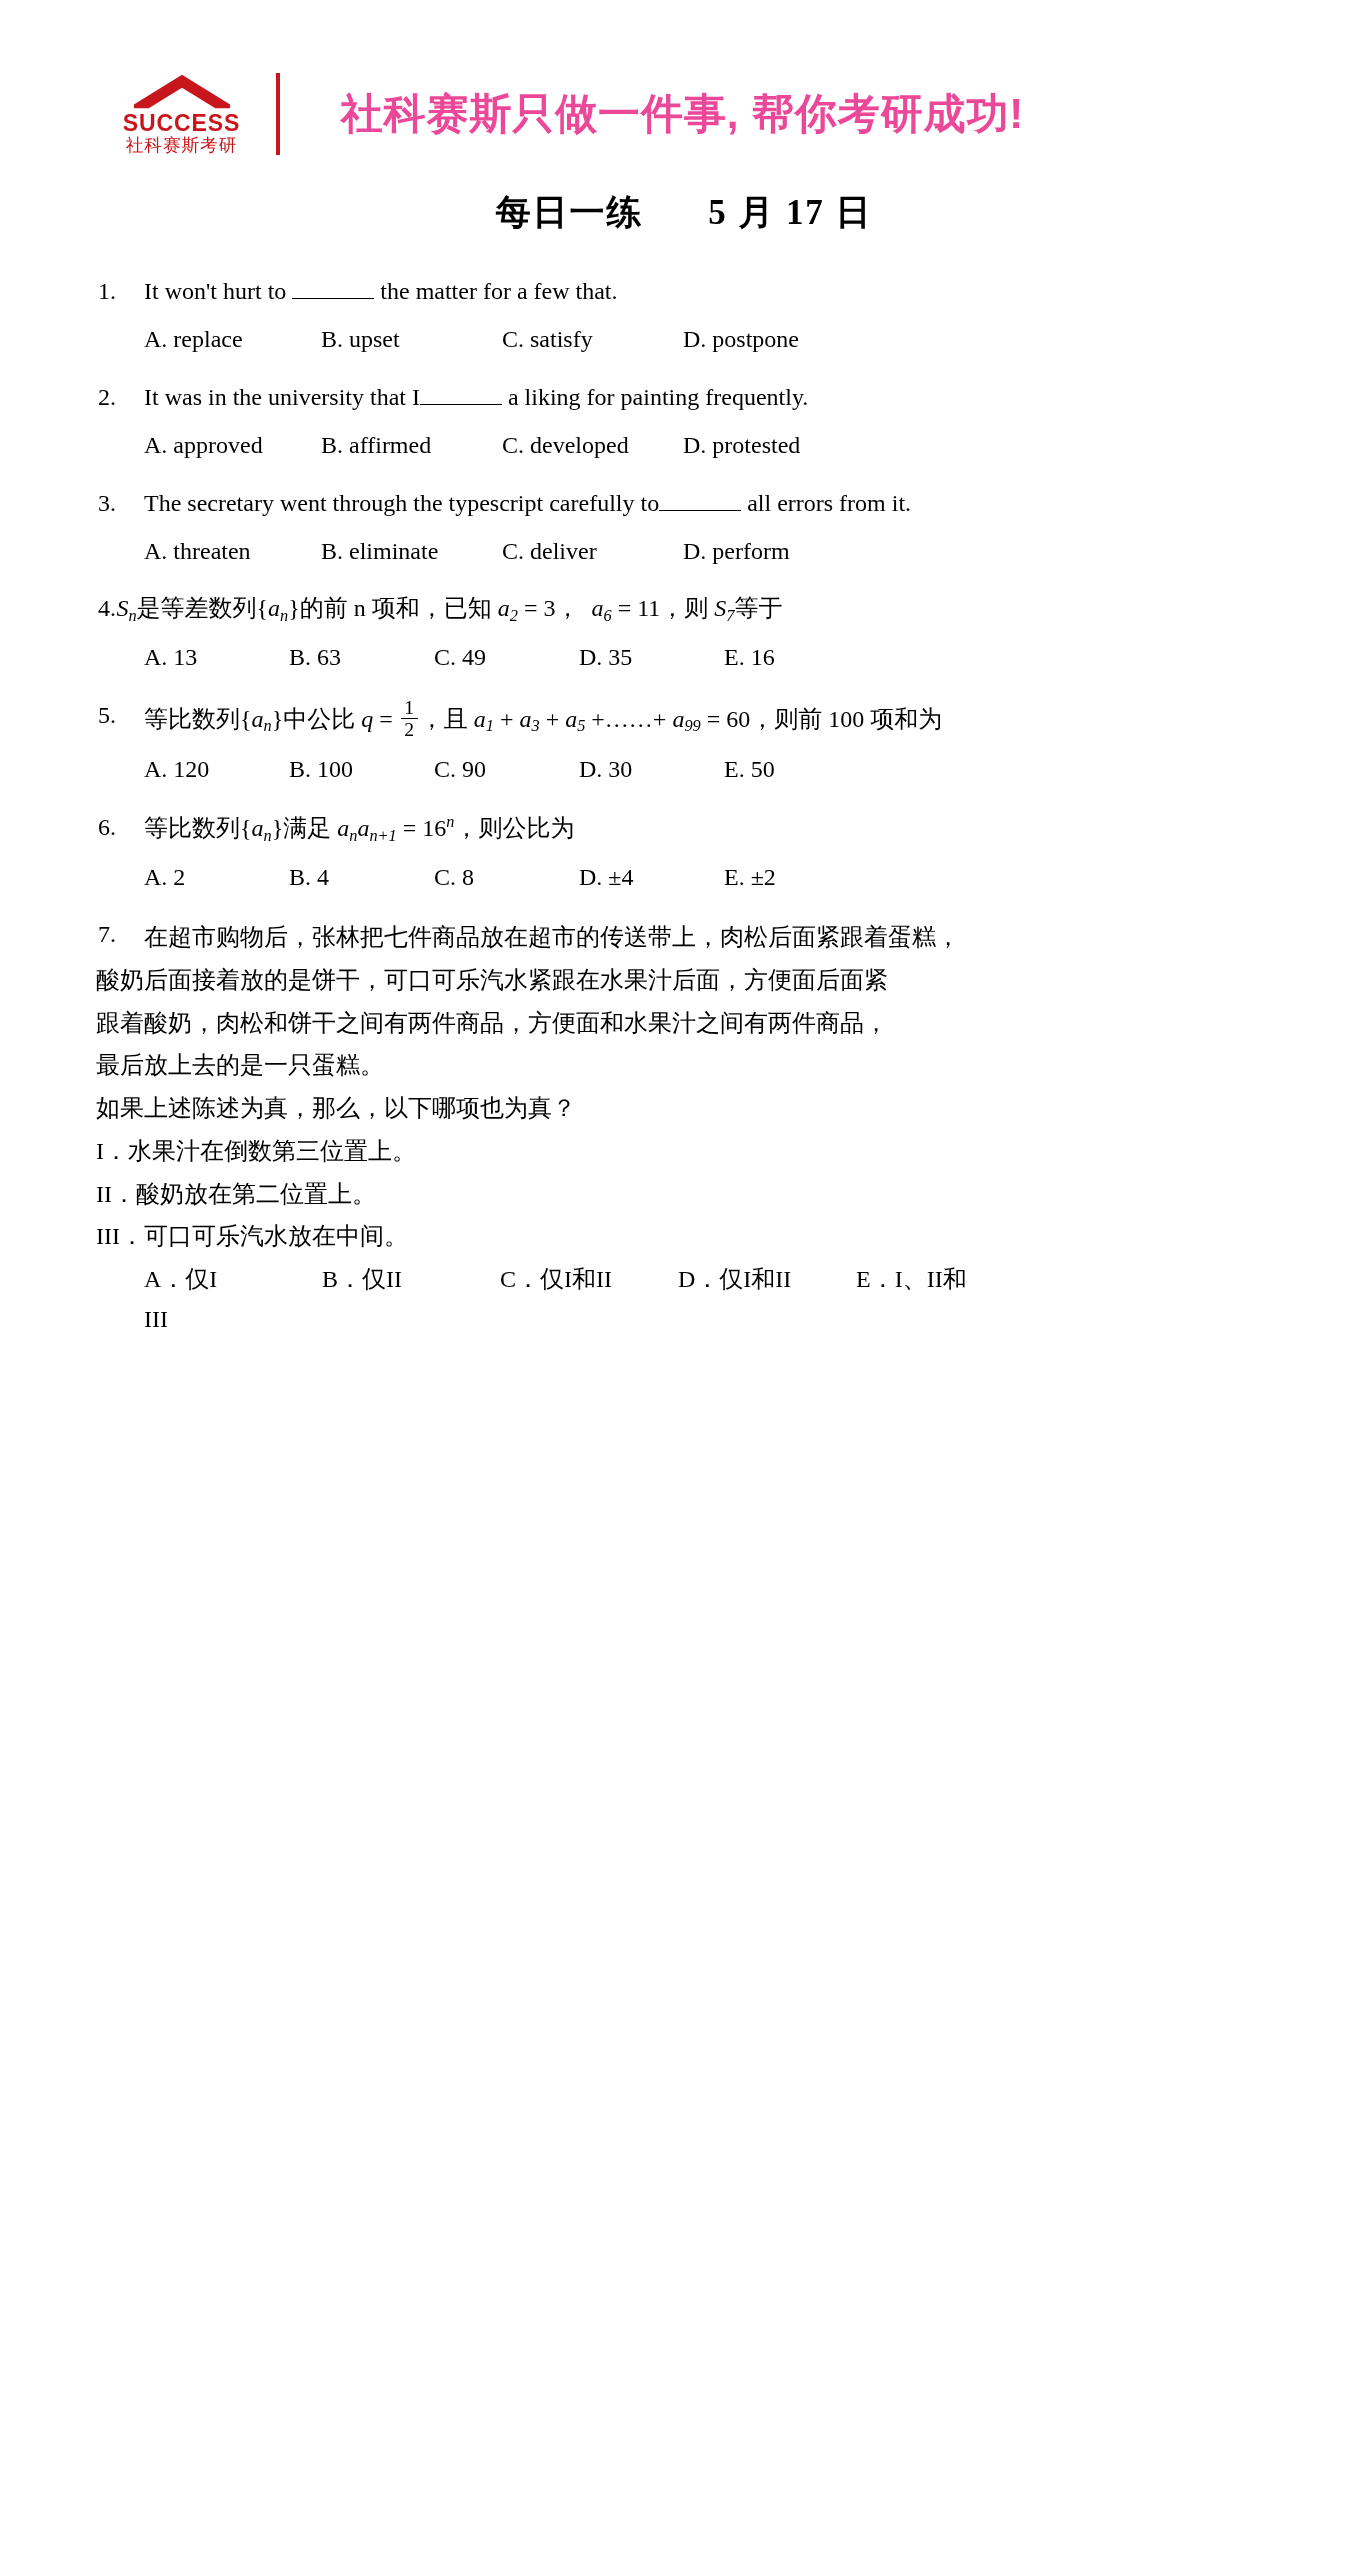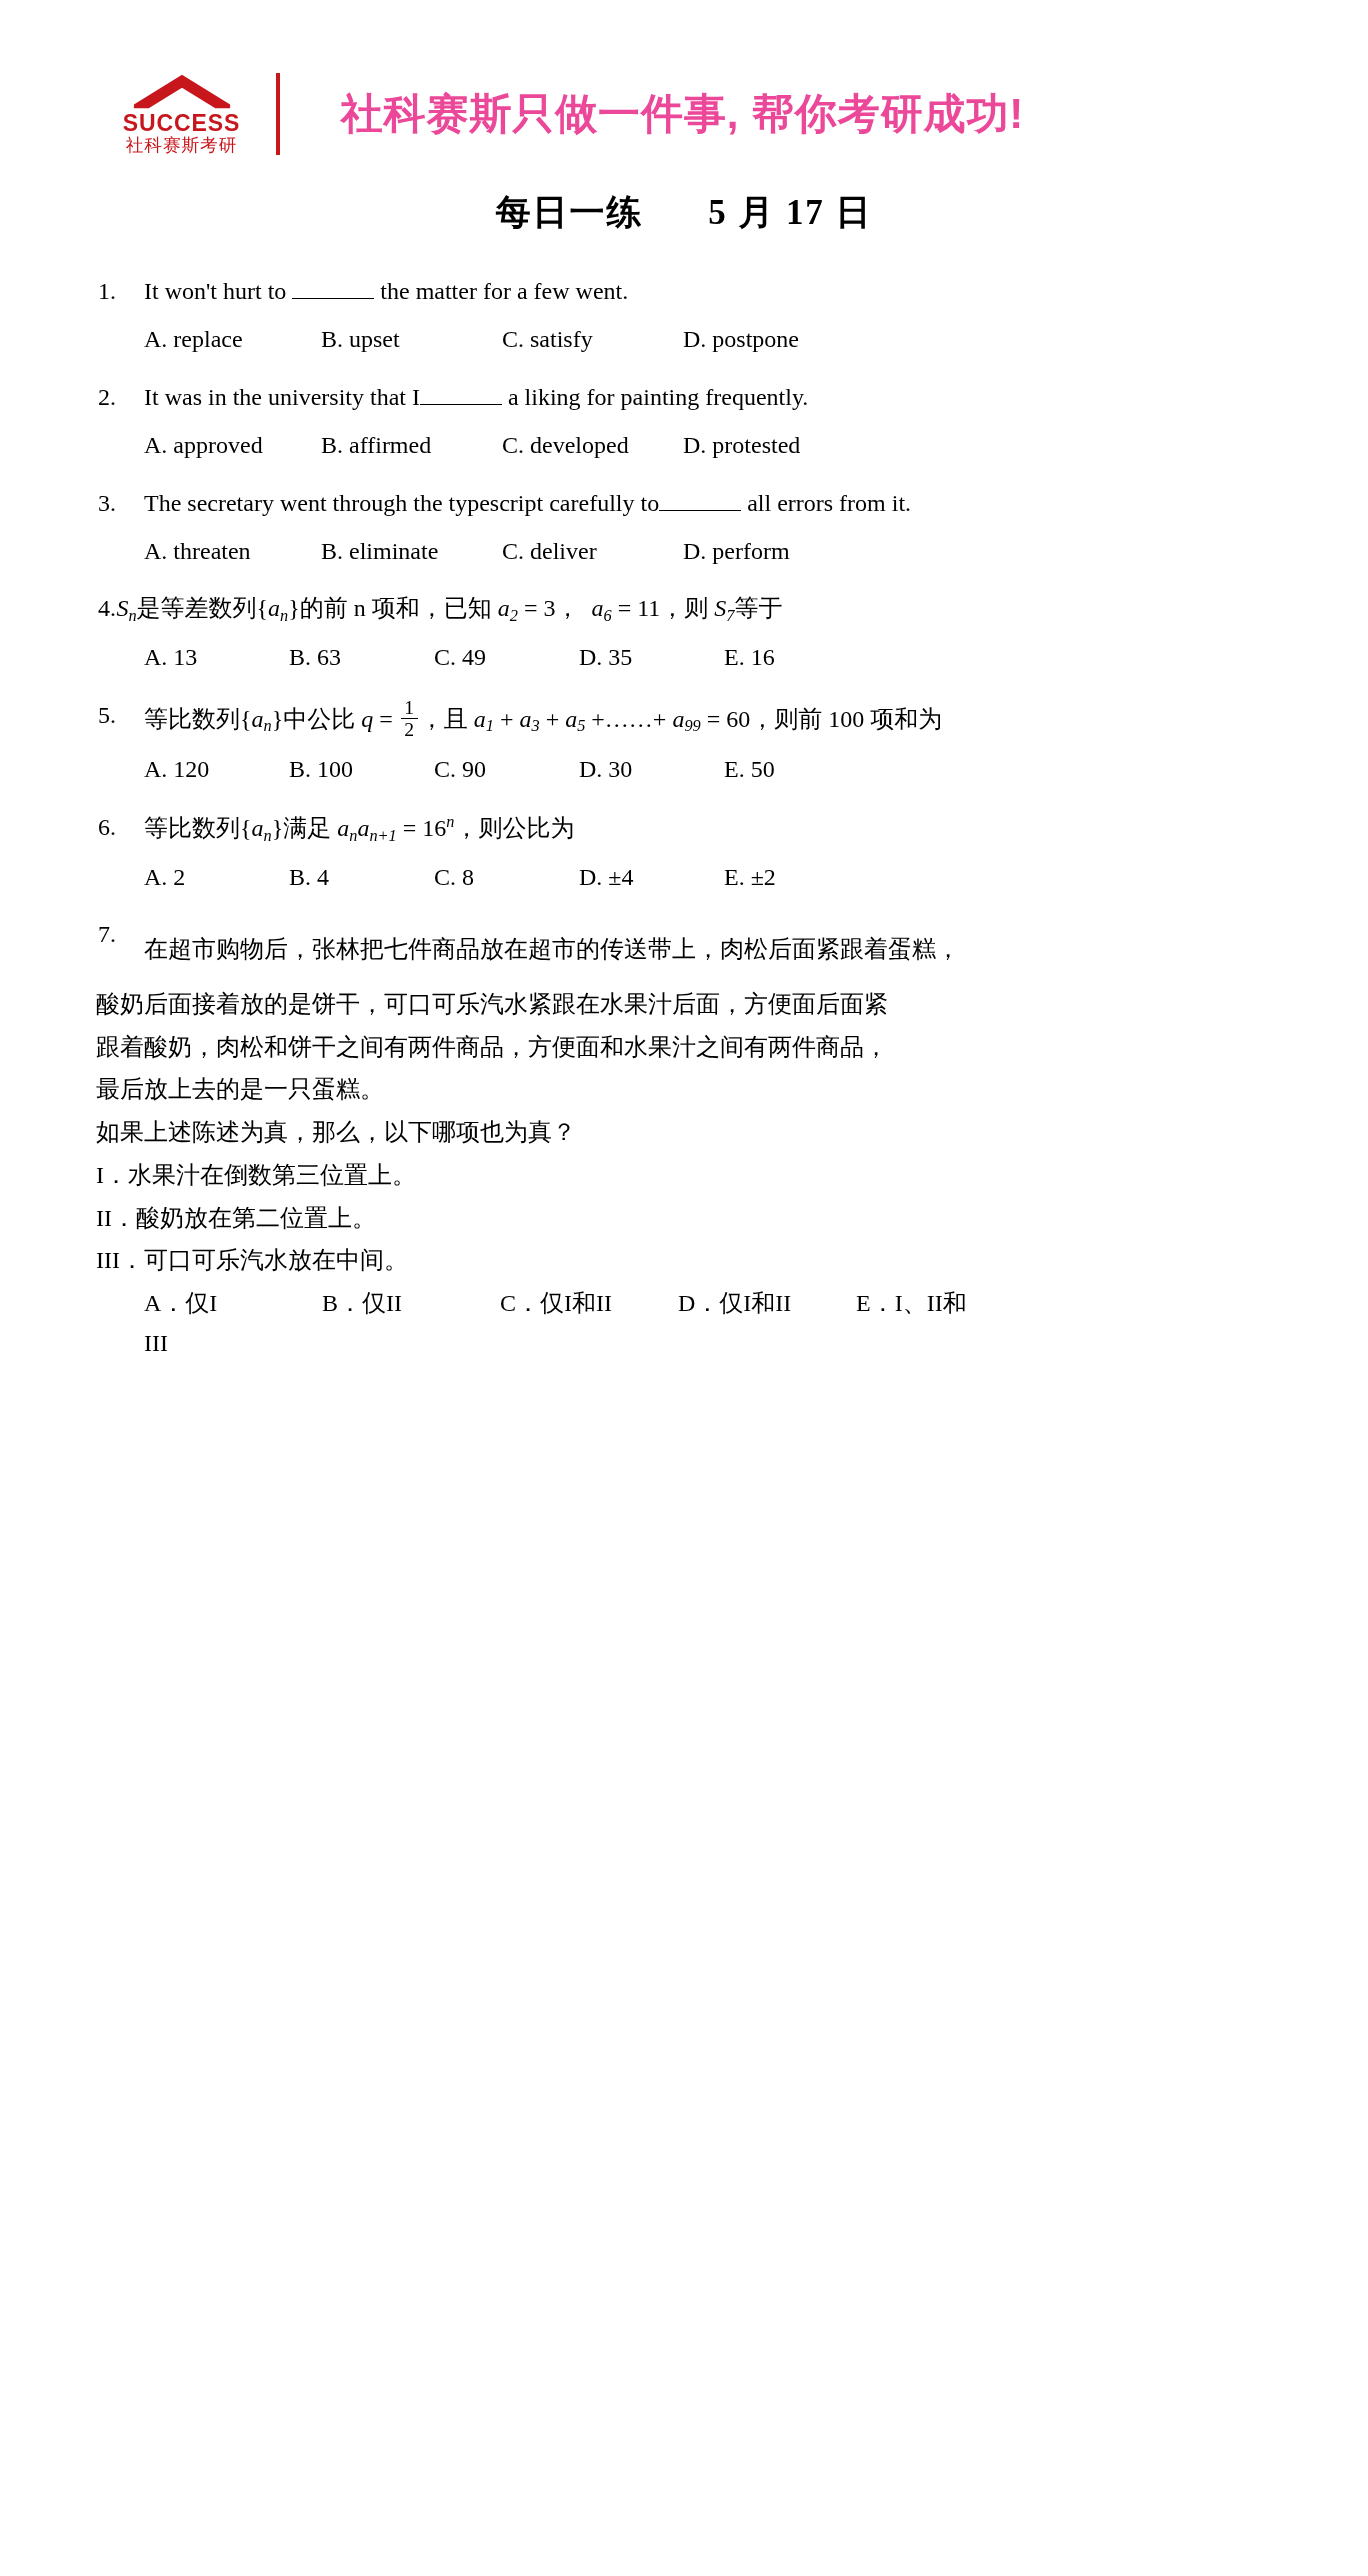--- a/index.html
+++ b/index.html
@@ -153,21 +153,21 @@
     margin: 0 1.9px;
   }
   .frac .num { display: block; border-bottom: 1.2px solid #000; padding: 0 3.7px; }
   .frac .den { display: block; padding: 0 3.7px; }
 
   .para {
     margin-left: 48px;
     text-indent: 0;
     line-height: 1.78;
   }
-  .q7-body { line-height: 1.78; margin-top: 12px; }
+  .q7-body { line-height: 1.78; }
   .q7-body p { margin: 0; }
 
   .opts7 {
     display: flex;
     margin-left: 48px;
     flex-wrap: wrap;
     line-height: 1.78;
   }
   .opts7 .opt { width: 178px; }
   .opts7 .opt.last { width: auto; }
@@ -194,21 +194,21 @@
 
   <div class="doc-title">
     <span>每日一练</span><span class="gap"></span><span>5 月 17 日</span>
   </div>
 
   <div class="content">
 
     <div class="q">
       <div class="q-row">
         <div class="q-num">1.</div>
-        <div class="q-text"><span>It won't hurt to </span><span class="blank"></span><span> the matter for a few went.</span></div>
+        <div class="q-text"><span>It won't hurt to </span><span class="blank"></span><span> the matter for a few that.</span></div>
       </div>
       <div class="opts en">
         <span class="opt">A. replace</span>
         <span class="opt">B. upset</span>
         <span class="opt">C. satisfy</span>
         <span class="opt">D. postpone</span>
       </div>
     </div>
 
     <div class="q">

